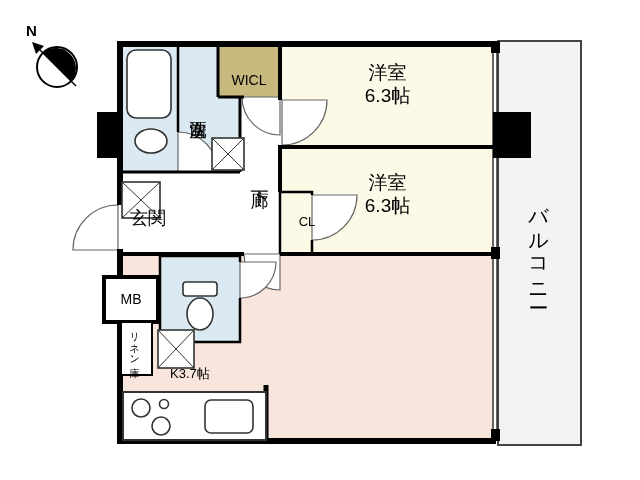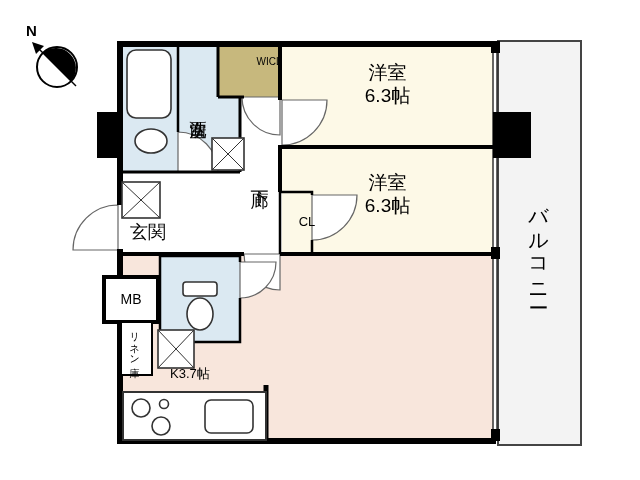--- a/index.html
+++ b/index.html
@@ -108,41 +108,41 @@
     <g>
       <circle cx="57" cy="67" r="20" fill="#ffffff" stroke="#000" stroke-width="2"></circle>
       <path d="M42.9,52.9 A20,20 0 0,1 71.1,81.1 Z" fill="#000"></path>
       <line x1="36" y1="46" x2="76" y2="86" stroke="#000" stroke-width="1.5"></line>
       <polygon points="32,42 44,46 36,54" fill="#000"></polygon>
     </g>
   </svg>
 
   <div class="label" style="left:26px;top:22px;font-size:15px;font-weight:bold;">N</div>
 
-  <div class="label center" style="left:218px;top:56px;width:62px;font-size:10px;padding-left:20px;">WICL</div>
+  <div class="label center" style="left:218px;top:72px;width:62px;font-size:14px;">WICL</div>
 
   <div class="label center" style="left:282px;top:62px;width:211px;font-size:19px;">
     <div>洋室</div>
     <div>6.3帖</div>
   </div>
 
   <div class="label center" style="left:282px;top:172px;width:211px;font-size:19px;">
     <div>洋室</div>
     <div>6.3帖</div>
   </div>
 
   <div class="label vtext" style="left:527px;top:194px;font-size:20px;letter-spacing:3px;">バルコニー</div>
 
   <div class="label vtext" style="left:187px;top:108px;font-size:17px;">洗面室</div>
 
   <div class="label vtext" style="left:248px;top:176px;font-size:18px;">廊下</div>
 
   <div class="label center" style="left:280px;top:214px;width:54px;font-size:13px;">CL</div>
 
-  <div class="label" style="left:130px;top:222px;font-size:18px;">玄関</div>
+  <div class="label" style="left:130px;top:208px;font-size:18px;">玄関</div>
 
   <div class="label center" style="left:104px;top:291px;width:54px;font-size:14px;">MB</div>
 
   <div class="label vtext" style="left:128px;top:325px;font-size:10px;">リネン庫</div>
 
   <div class="label" style="left:170px;top:366px;font-size:13px;">K3.7帖</div>
 
 
 </div>
 

